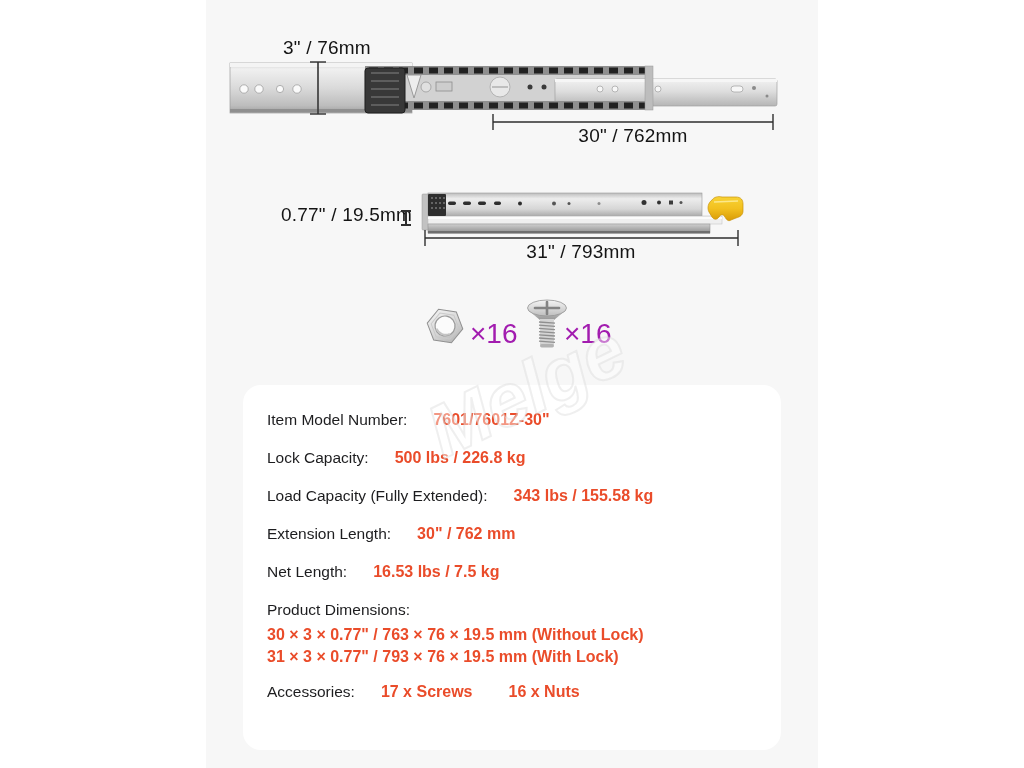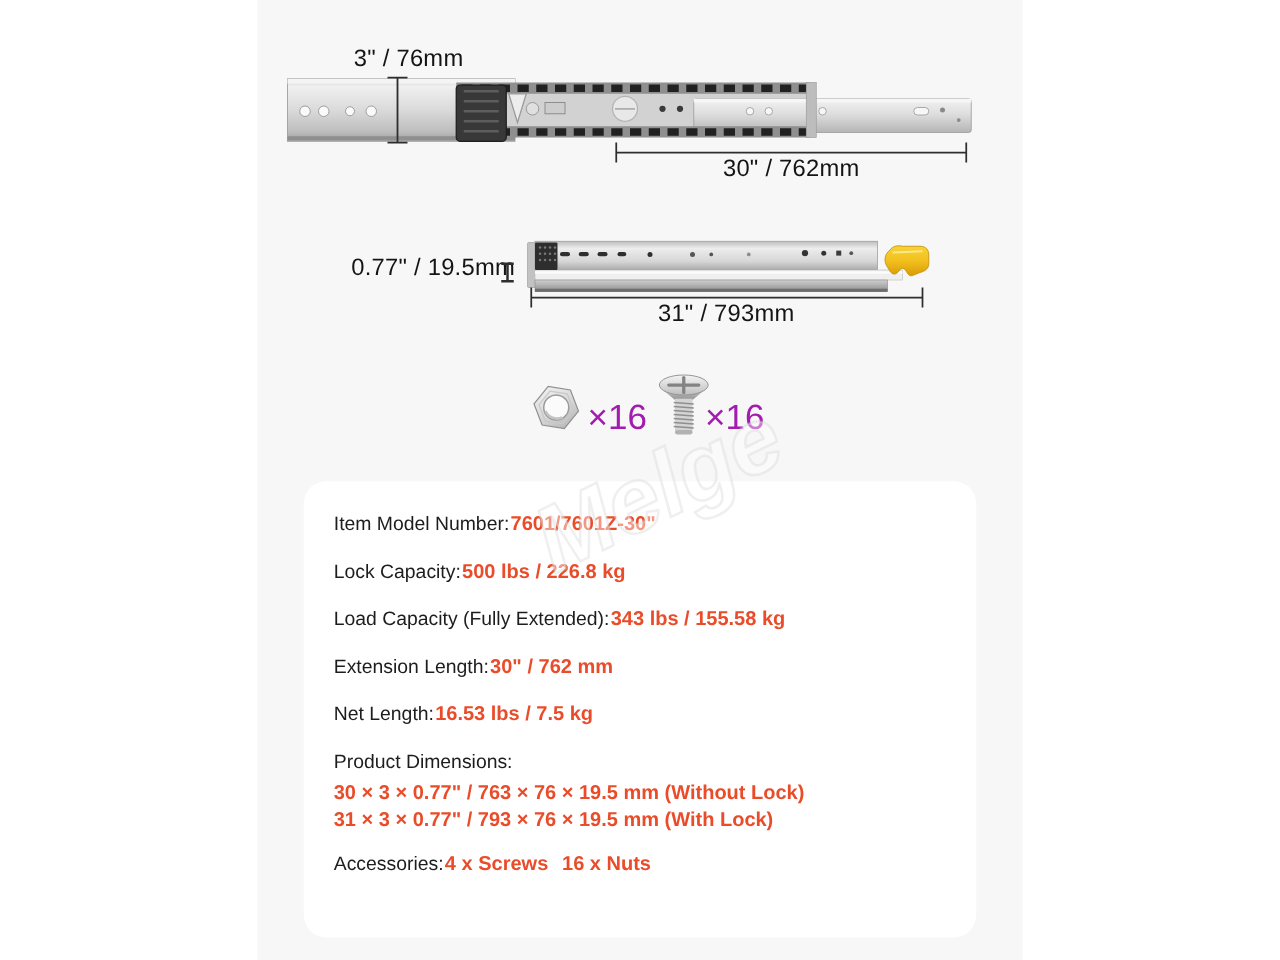--- a/index.html
+++ b/index.html
@@ -31,21 +31,21 @@
     transform:rotate(-26deg);
     pointer-events:none;z-index:4;
   }
   .card{
     position:absolute;left:37px;top:385px;width:538px;height:365px;
     background:#ffffff;border-radius:18px;
     box-sizing:border-box;padding:26px 24px;
     z-index:2;
   }
   .row{
-    display:flex;align-items:baseline;column-gap:1px;
+    display:flex;align-items:baseline;column-gap:26px;
     margin-bottom:20px;line-height:18px;white-space:nowrap;
   }
   .lbl{font-size:15.5px;color:#1d1d1f;}
   .val{font-size:16px;font-weight:700;color:#ea4c2a;}
   .dims{display:block;margin-bottom:16px;}
   .dims .lbl{display:block;margin-bottom:5px;}
   .dims .val{display:block;line-height:21.5px;}
   .acc-gap{margin-left:10px;}
   svg{display:block;}
 </style>
@@ -274,17 +274,17 @@
       <span class="lbl">Net Length:</span>
       <span class="val">16.53 lbs / 7.5 kg</span>
     </div>
     <div class="row dims">
       <span class="lbl">Product Dimensions:</span>
       <span class="val">30 × 3 × 0.77" / 763 × 76 × 19.5 mm (Without Lock)</span>
       <span class="val">31 × 3 × 0.77" / 793 × 76 × 19.5 mm (With Lock)</span>
     </div>
     <div class="row">
       <span class="lbl">Accessories:</span>
-      <span class="val">4 x Screws</span>
+      <span class="val">17 x Screws</span>
       <span class="val acc-gap">16 x Nuts</span>
     </div>
   </div>
 </div>
 
 </body></html>

